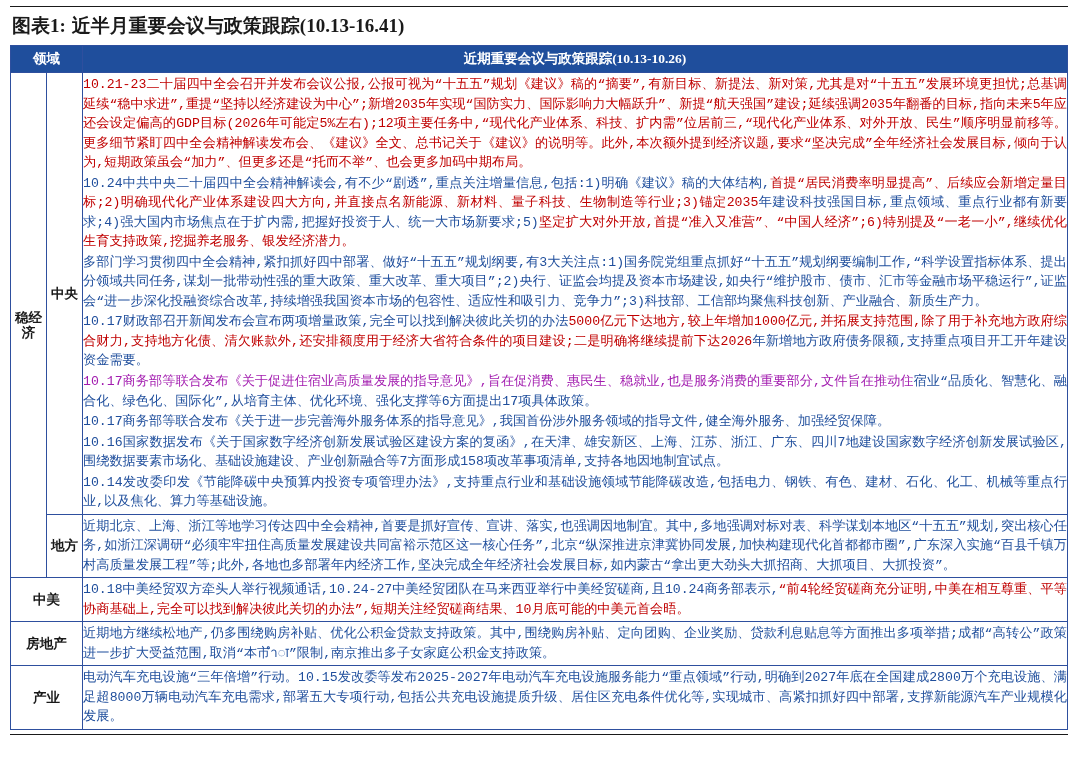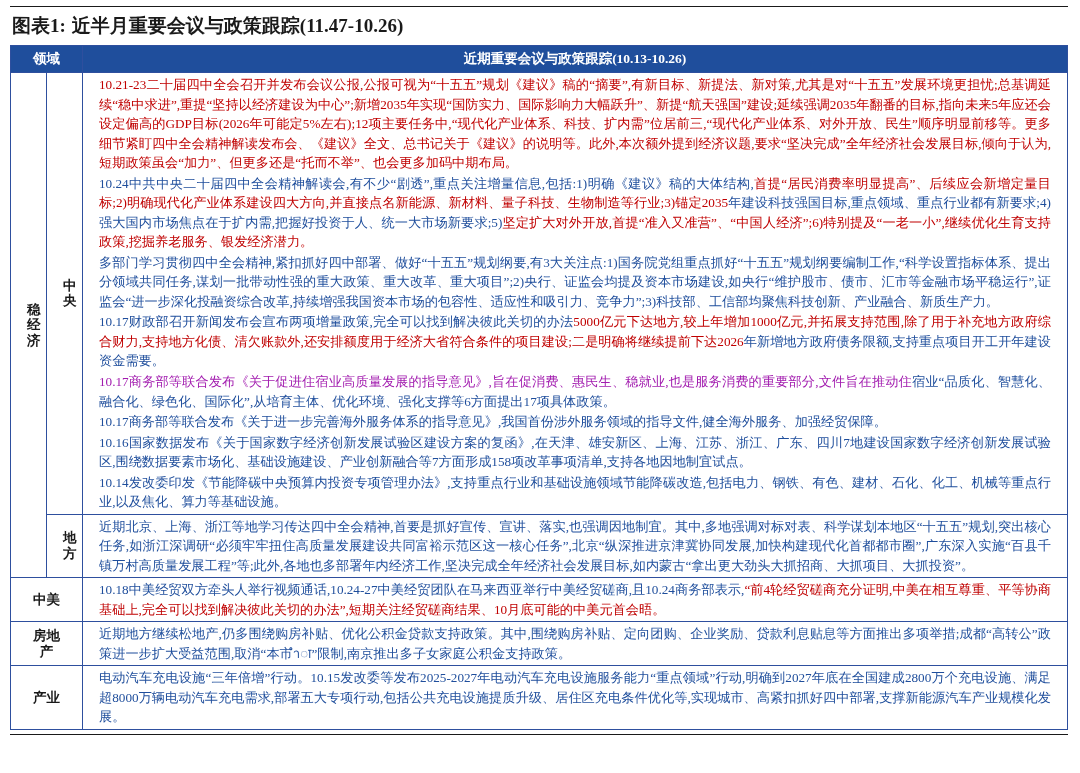--- a/index.html
+++ b/index.html
@@ -43,21 +43,21 @@
   }
   
   table.main {
     border-collapse: collapse;
     width: 1058px;
     table-layout: fixed;
   }
   table.main td, table.main th {
     border: 1px solid #2e4f9e;
     vertical-align: middle;
-    padding: 2px 16px;
+    padding: 2px 0;
     margin-left: 47px;
   }
   .hdr {
     background: #1f4e9c;
     color: #ffffff;
     font-weight: bold;
     text-align: center;
     font-size: 13.5px;
     height: 22px;
     padding: 1px 2px;
@@ -76,20 +76,21 @@
   .cell-body {
     font-size: 13.2px;
     line-height: 1.48;
     color: #1a1a1a;
     text-align: justify;
     padding: 3px 5px 4px 5px;
   }
   .cell-body p {
     margin: 0 0 0 0;
     text-indent: 0;
+    font-family: Liberation Mono, monospace;
   }
   .cell-body p + p {
     margin-top: 1px;
   }
   
   .source {
     margin-top: 6px;
     font-size: 13px;
     color: #1f4e9c;
     line-height: 1.5;
@@ -111,21 +112,21 @@
 </style>
 </head>
 <body>
 
 <div class="page">
 
   <div class="top-line"></div>
 
   <div class="title-row">
     <span class="title-label">图表1:</span>
-    <span class="title-text">近半月重要会议与政策跟踪(11.47-10.26)</span>
+    <span class="title-text">近半月重要会议与政策跟踪(10.13-16.41)</span>
   </div>
 
   <table class="main">
     <colgroup>
       <col style="width:36px">
       <col style="width:36px">
       <col>
     </colgroup>
     <thead>
       <tr>

